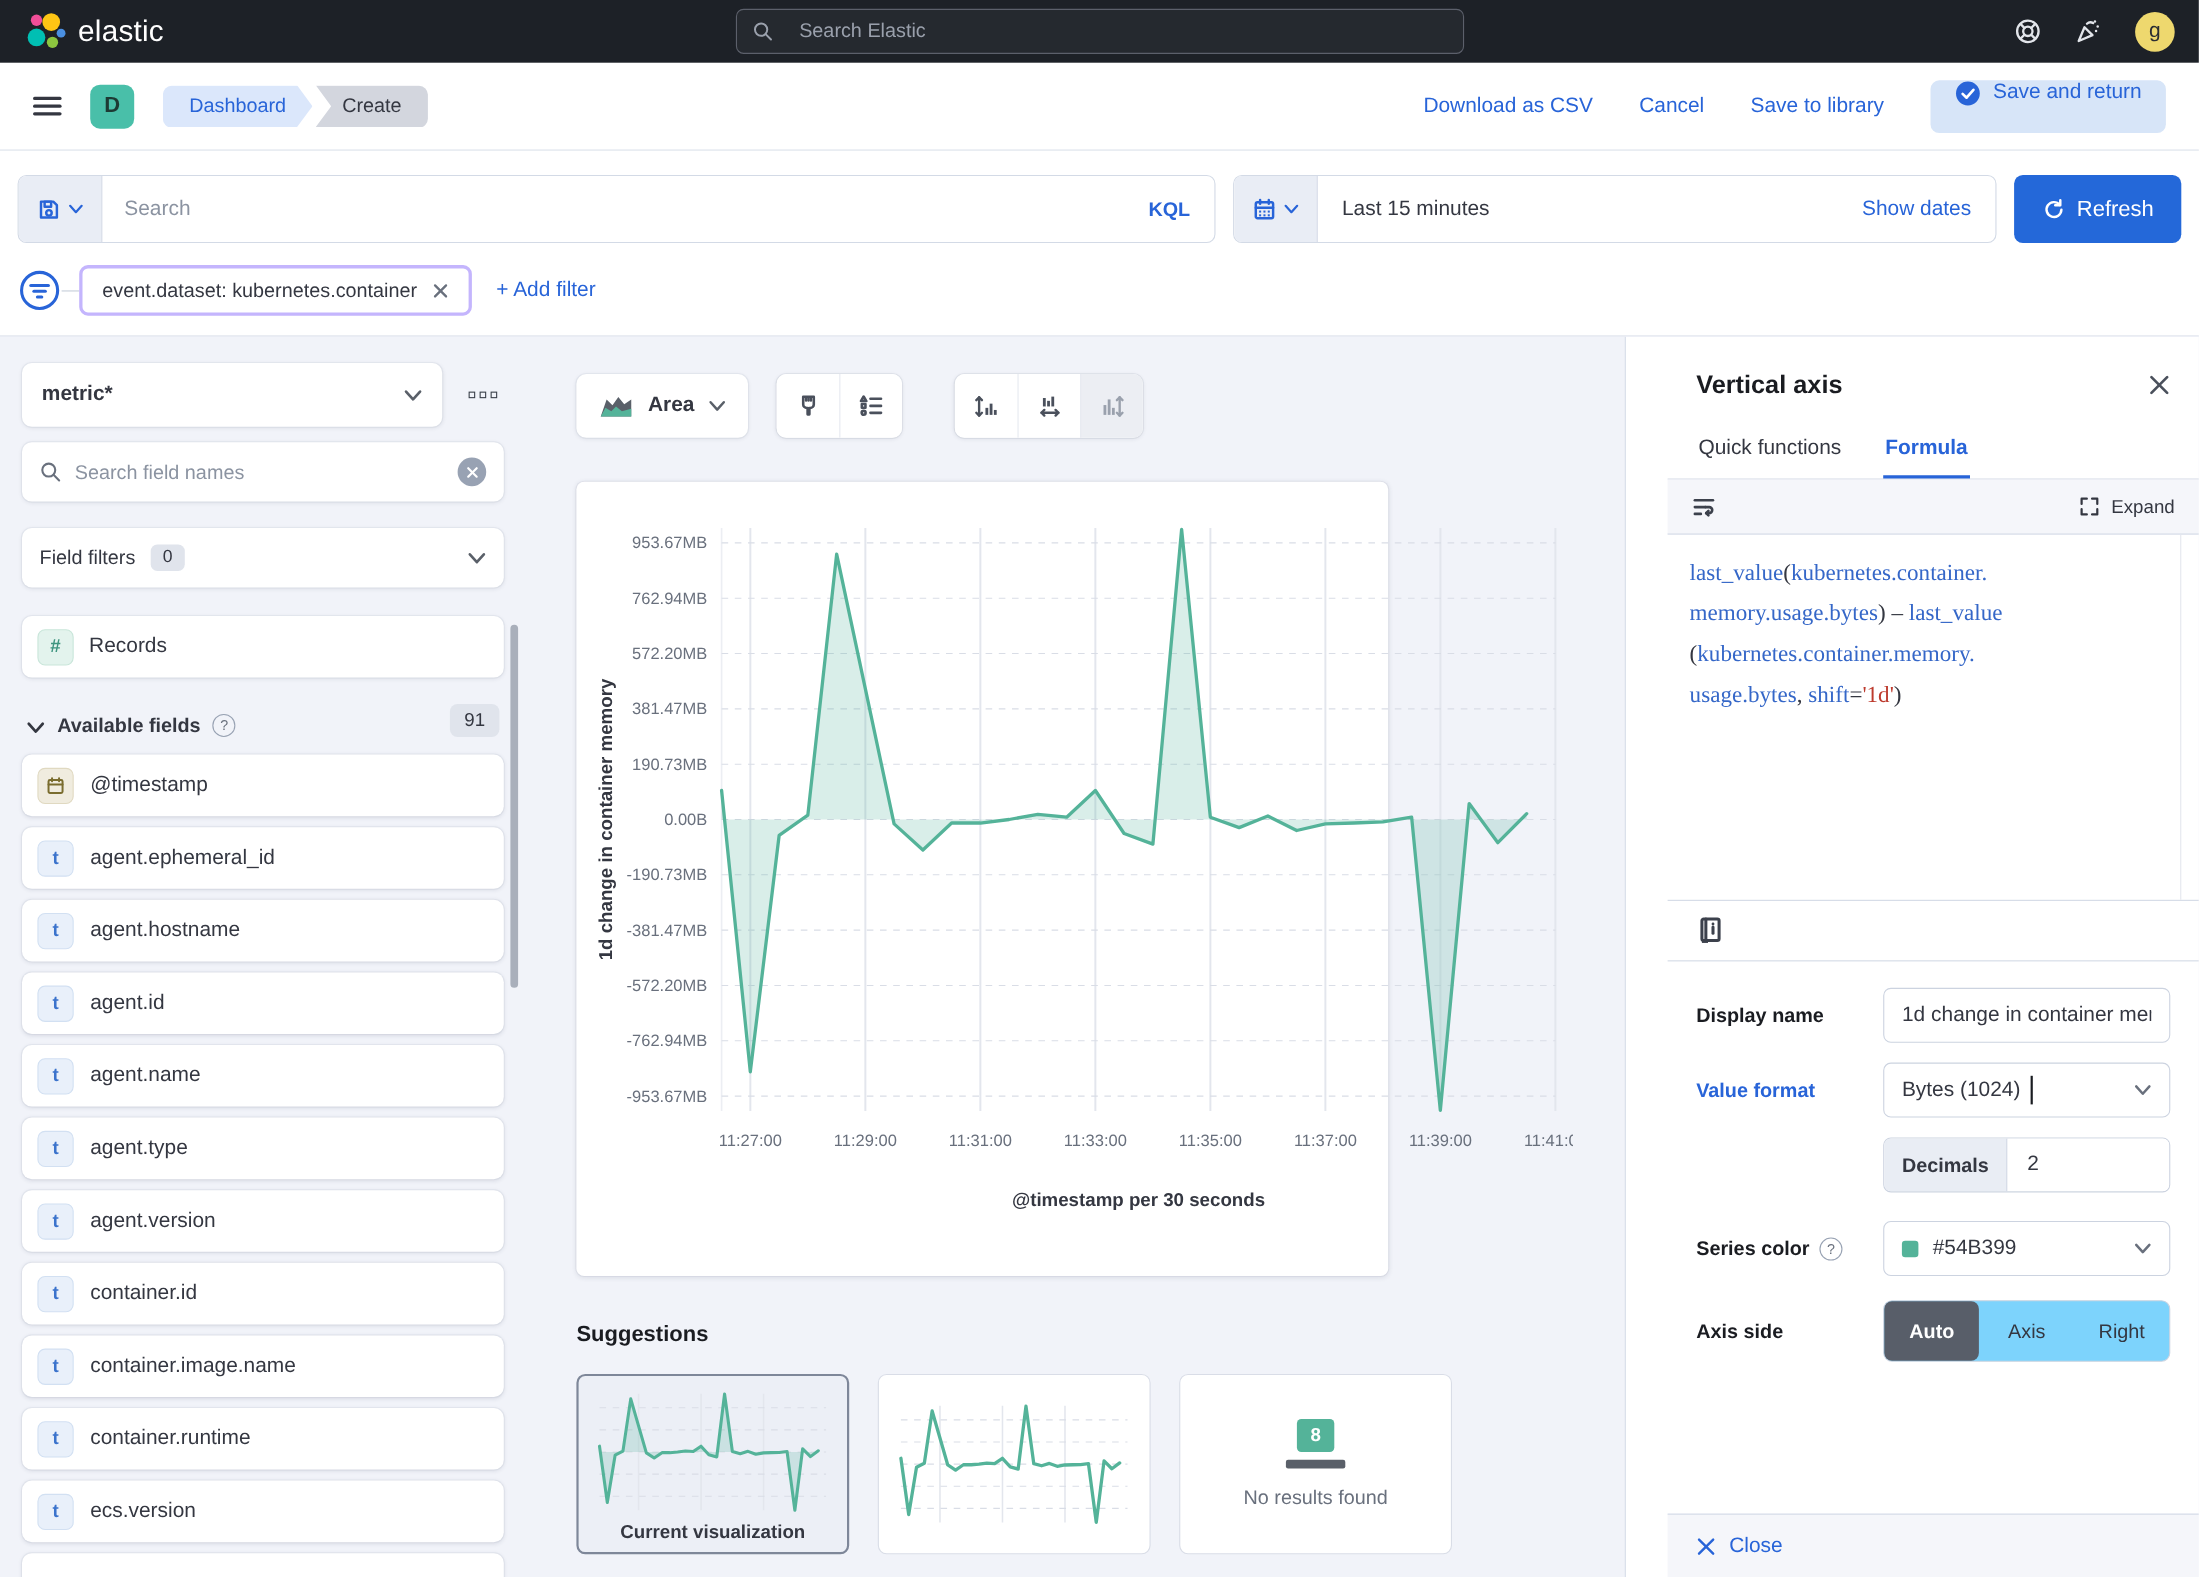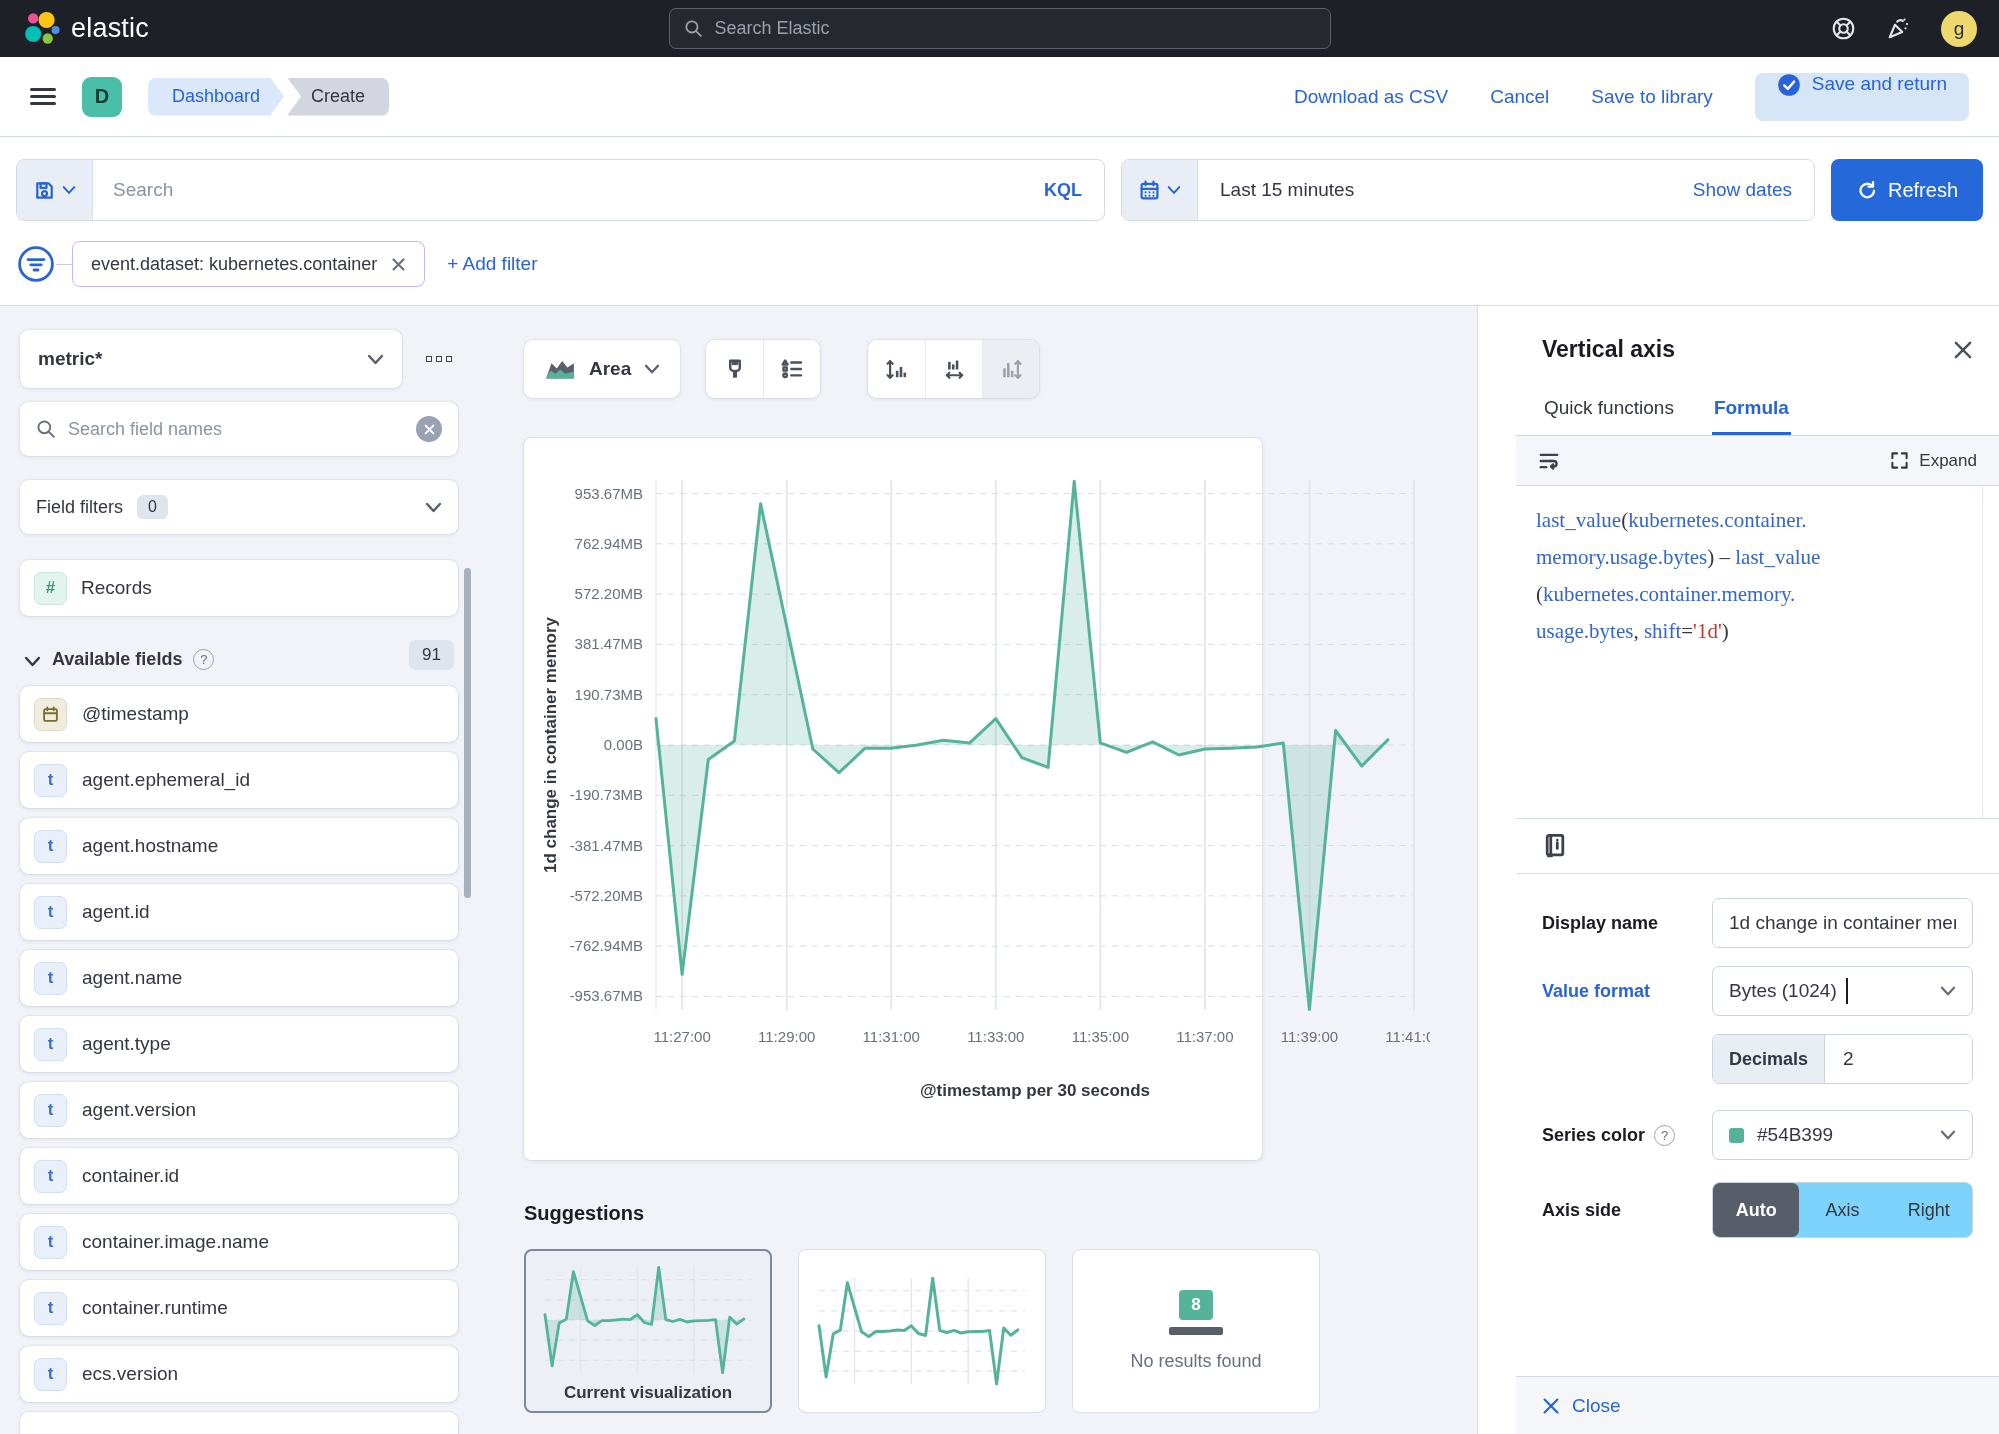--- a/index.html
+++ b/index.html
@@ -4,21 +4,21 @@
 <style>
   * { margin:0; padding:0; box-sizing:border-box; }
   html,body { width:1999px; height:1434px; overflow:hidden; }
   body { font-family:"Liberation Sans", sans-serif; background:#fff; color:#343741; }
   .app { width:1999px; height:1434px; display:flex; flex-direction:column; }
 
   
   .top { height:57px; background:#1d2127; display:flex; align-items:center; padding:0 22px; position:relative; flex:0 0 auto; }
   .brand { display:flex; align-items:center; gap:11px; }
   .brand-name { color:#fff; font-size:27px; letter-spacing:.2px; }
-  .global-search { position:absolute; left:50%; transform:translateX(-50%); width:662px; height:41px; border:1px solid #5c606b; border-radius:7px; display:flex; align-items:center; gap:12px; padding:0 14px; color:#9aa0ac; font-size:18px; background:rgba(255,255,255,.04); }
+  .global-search { position:absolute; left:50%; transform:translateX(-50%); width:662px; height:41px; border:1px solid #5c606b; border-radius:7px; display:flex; align-items:center; gap:24px; padding:0 14px; color:#9aa0ac; font-size:18px; background:rgba(255,255,255,.04); }
   .global-search input { flex:1; border:none; outline:none; background:transparent; color:#cfd3da; font-size:18px; font-family:inherit; }
   .global-search input::placeholder { color:#9aa0ac; }
   .top-icons { margin-left:auto; display:flex; align-items:center; gap:30px; color:#e2e5ea; }
   .avatar { width:36px; height:36px; border-radius:50%; background:#eed86e; color:#2b2d33; display:flex; align-items:center; justify-content:center; font-size:19px; }
 
   
   .nav { height:80px; background:#fff; border-bottom:1px solid #d3dae6; display:flex; align-items:center; padding:0 30px; gap:26px; flex:0 0 auto; }
   .burger { display:flex; flex-direction:column; gap:4px; width:26px; cursor:pointer; }
   .burger span { height:3px; background:#343741; border-radius:2px; }
   .app-badge { width:40px; height:40px; border-radius:9px; background:#49bfa9; color:#1d3a34; display:flex; align-items:center; justify-content:center; font-weight:bold; font-size:20px; }
@@ -39,21 +39,21 @@
   .search-input-wrap input::placeholder { color:#8b93a1; }
   .kql { padding:0 22px; display:flex; align-items:center; color:#2864d8; font-weight:bold; font-size:18px; }
   .date-group { width:694px; display:flex; height:62px; border:1px solid #d3dae6; border-radius:8px; background:#fff; overflow:hidden; }
   .time-text { flex:1; display:flex; align-items:center; padding:0 22px; font-size:19px; color:#343741; }
   .show-dates { display:flex; align-items:center; padding:0 22px; color:#2864d8; font-size:19px; cursor:pointer; }
   .btn-refresh { width:152px; height:62px; background:#2468d9; color:#fff; border:none; border-radius:8px; display:flex; gap:12px; align-items:center; justify-content:center; font-size:20px; cursor:pointer; }
 
   
   .filterbar { background:#fff; border-bottom:1px solid #d3dae6; padding:8px 16px 18px; display:flex; align-items:center; flex:0 0 auto; }
   .filter-connector { width:16px; height:1px; background:#c6cdd9; }
-  .filter-pill { height:46px; border:1px solid #c4b5fd; border-radius:8px; padding:0 18px; display:flex; align-items:center; gap:14px; font-size:18px; color:#343741; background:#fff; cursor:pointer; }
+  .filter-pill { height:46px; border:3px solid #c4b5fd; border-radius:8px; padding:0 18px; display:flex; align-items:center; gap:14px; font-size:18px; color:#343741; background:#fff; cursor:pointer; }
   .add-filter { color:#2864d8; font-size:19px; margin-left:22px; cursor:pointer; }
 
   
   .workspace { flex:1; display:flex; background:#f1f3f9; overflow:hidden; }
 
   
   .sidebar { width:438px; margin:24px 0 0 20px; position:relative; flex:0 0 auto; }
   .card { background:#fff; border-radius:9px; box-shadow:0 1px 4px rgba(32,43,71,.1), 0 0 0 1px rgba(32,43,71,.04); }
   .side-row1 { display:flex; align-items:center; gap:18px; }
   .metric-select { flex:1; height:58px; display:flex; align-items:center; padding:0 18px; font-size:19px; font-weight:bold; color:#343741; cursor:pointer; }

